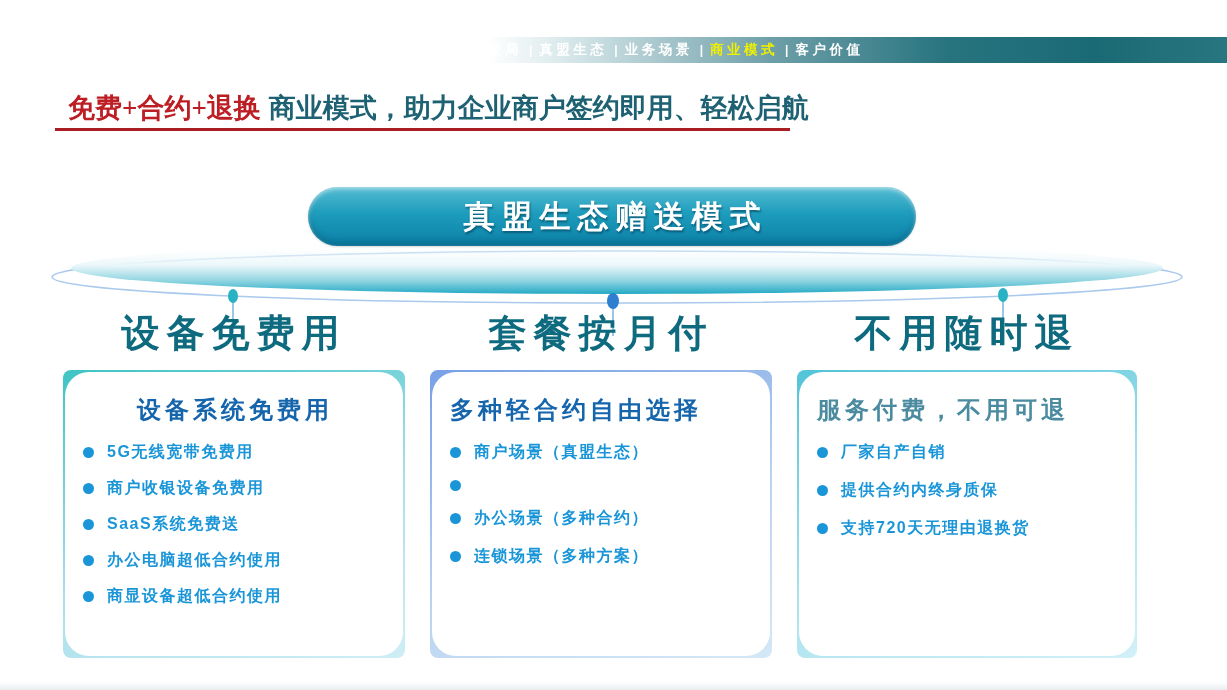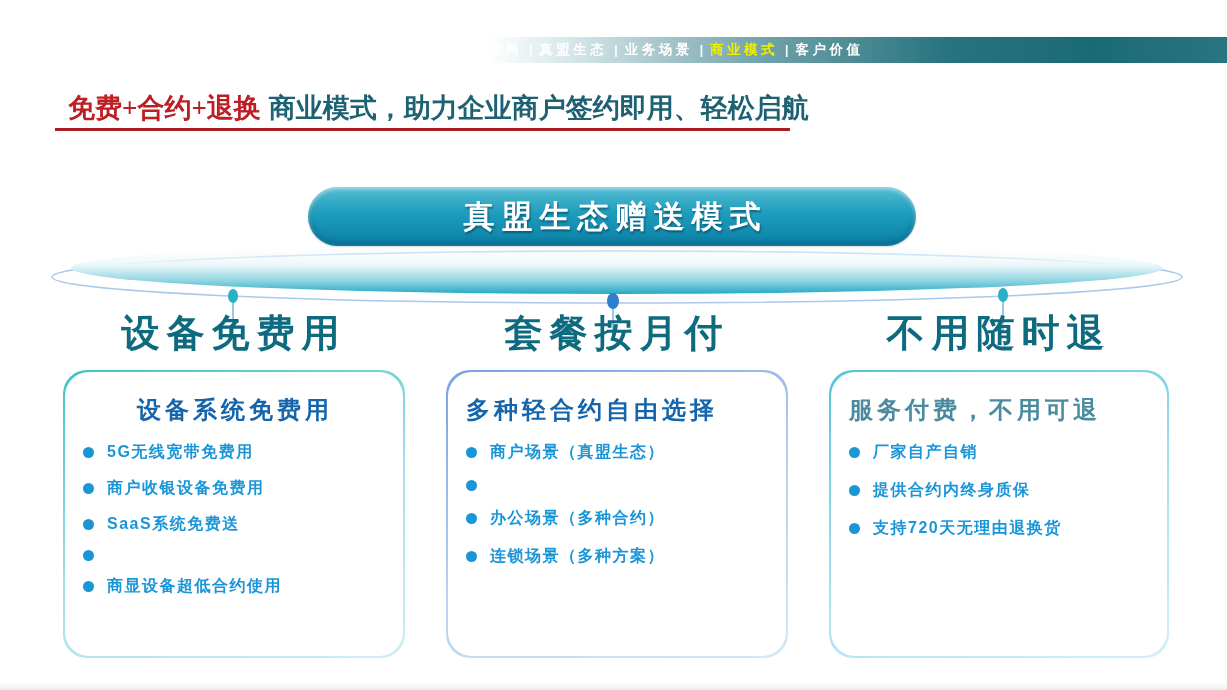--- a/index.html
+++ b/index.html
@@ -31,25 +31,25 @@
   .banner { position:absolute; left:308px; top:187px; width:608px; height:59px; border-radius:30px;
             background:linear-gradient(180deg,#55bdd3 0%,#1d9cbc 45%,#0b80a6 100%);
             box-shadow: inset 0 2px 4px rgba(255,255,255,.55), inset 0 -4px 6px rgba(3,70,100,.35), 0 1px 2px rgba(0,0,0,.15);
             display:flex; align-items:center; justify-content:center; }
   .banner-text { font-family:"Liberation Serif", serif; font-weight:bold; font-size:31px;
             color:#ffffff; letter-spacing:7px; text-indent:7px;
             text-shadow:1px 2px 2px rgba(0,60,85,.6); white-space:nowrap; }
 
   
   .columns { position:absolute; left:63px; top:308px; width:1106px;
-             display:grid; grid-template-columns:342px 342px 340px; column-gap:41px; }
+             display:grid; grid-template-columns:342px 342px 340px; column-gap:25px; }
   .col-header { font-family:"Liberation Serif", serif; font-weight:bold; font-size:38px;
              color:#0e6a7e; letter-spacing:7px; text-align:center; height:50px; line-height:50px;
              margin-bottom:12px; white-space:nowrap; }
-  .box { border-radius:24px; padding:2px; height:288px; }
+  .box { border-radius:8px; padding:2px; height:288px; }
   .box-0 { background:linear-gradient(160deg,#3fc4c4 0%,#a8dfeb 55%,#cfeef5 100%); }
   .box-1 { background:linear-gradient(160deg,#78a0e6 0%,#b8d2f0 55%,#d4e8f6 100%); }
   .box-2 { background:linear-gradient(160deg,#52c4d8 0%,#a8e2ee 55%,#d2f0f7 100%); }
   .box-inner { background:#ffffff; border-radius:24px; width:100%; height:100%;
              padding:22px 16px 0 18px; }
   .box-title { font-family:"Liberation Serif", serif; font-weight:bold; font-size:24px;
              letter-spacing:4px; color:#1565ad; margin-bottom:16px; white-space:nowrap; }
   .box-title.center { text-align:center; }
   .box-title.muted { color:#4b8ba0; }
   .bullets { list-style:none; }
@@ -121,20 +121,21 @@
             <li>
                 <span class="dot"></span>
                 <span class="btext">商户收银设备免费用</span>
               </li>
             <li>
                 <span class="dot"></span>
                 <span class="btext">SaaS系统免费送</span>
               </li>
             <li>
                 <span class="dot"></span>
+                <span class="btext">办公电脑超低合约使用</span>
               </li>
             <li>
                 <span class="dot"></span>
                 <span class="btext">商显设备超低合约使用</span>
               </li>
           </ul>
         </div>
       </div>
     </div>
 

